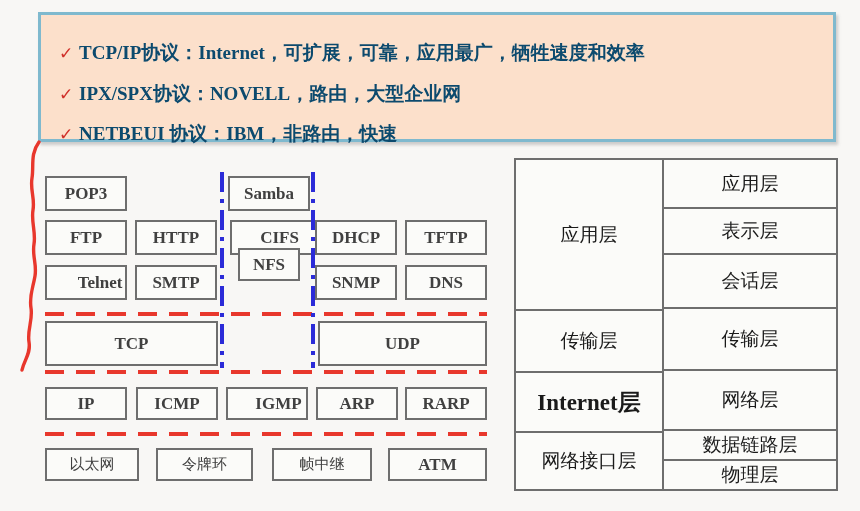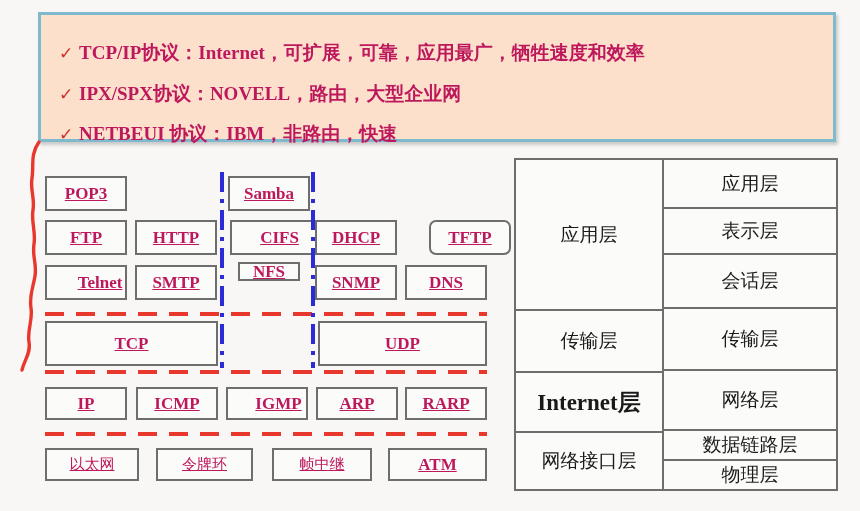--- a/index.html
+++ b/index.html
@@ -44,21 +44,21 @@
     font-size: 17px;
     font-weight: bold;
     width: 20px;
     flex: 0 0 20px;
     line-height: 1;
     font-family: "DejaVu Sans", sans-serif;
   }
   .bullet-text {
     font-size: 19px;
     font-weight: bold;
-    color: #be185d;
+    color: #0c4a6e;
     letter-spacing: 0px;
     font-family: "Liberation Serif", "DejaVu Serif", serif;
   }
 
   
   #stack {
     position: absolute;
     left: 0;
     top: 0;
     width: 510px;
@@ -67,24 +67,23 @@
   .pbox {
     position: absolute;
     box-sizing: border-box;
     border: 2px solid #6e6e6e;
     background: #fbfbf9;
     display: flex;
     align-items: center;
     justify-content: center;
     font-size: 17px;
     font-weight: bold;
-    color: #be185d;
+    color: #404040;
     white-space: nowrap;
     font-family: "Liberation Serif", "DejaVu Serif", serif;
-    text-decoration: underline;
   }
   .pbox.cjk {
     font-family: "DejaVu Sans", "Liberation Sans", sans-serif;
     font-weight: normal;
     font-size: 15px;
   }
   .red-dash {
     position: absolute;
     height: 4px;
     background-image: repeating-linear-gradient(
@@ -179,25 +178,25 @@
                C23,214 16,220 14,230" fill="none" stroke="#e8372c" stroke-width="3.4" stroke-linecap="round"></path>
     </svg>
 
     <div class="pbox" style="left:45px;  top:176px; width:82px;  height:35px;">POP3</div>
     <div class="pbox" style="left:228px; top:176px; width:82px;  height:35px;">Samba</div>
 
     <div class="pbox" style="left:45px;  top:220px; width:82px;  height:35px;">FTP</div>
     <div class="pbox" style="left:135px; top:220px; width:82px;  height:35px;">HTTP</div>
     <div class="pbox" style="left:230px; top:220px; width:99px;  height:35px;">CIFS</div>
     <div class="pbox" style="left:315px; top:220px; width:82px;  height:35px;">DHCP</div>
-    <div class="pbox" style="left:429px; top:220px; width:82px;  height:35px;border-radius:7px;">TFTP</div>
+    <div class="pbox" style="left:405px; top:220px; width:82px;  height:35px;">TFTP</div>
 
     <div class="pbox" style="left:45px;  top:265px; width:82px;  height:35px;padding-left:28px;">Telnet</div>
     <div class="pbox" style="left:135px; top:265px; width:82px;  height:35px;">SMTP</div>
-    <div class="pbox" style="left:238px; top:262px; width:62px;  height:19px;">NFS</div>
+    <div class="pbox" style="left:238px; top:248px; width:62px;  height:33px;">NFS</div>
     <div class="pbox" style="left:315px; top:265px; width:82px;  height:35px;">SNMP</div>
     <div class="pbox" style="left:405px; top:265px; width:82px;  height:35px;">DNS</div>
 
     <div class="red-dash" style="left:45px; top:312px; width:442px;"></div>
 
     <div class="pbox" style="left:318px; top:321px; width:169px; height:45px;">UDP</div>
     <div class="pbox" style="left:45px;  top:321px; width:173px; height:45px;">TCP</div>
 
     <div class="red-dash" style="left:45px; top:370px; width:442px;"></div>
 

